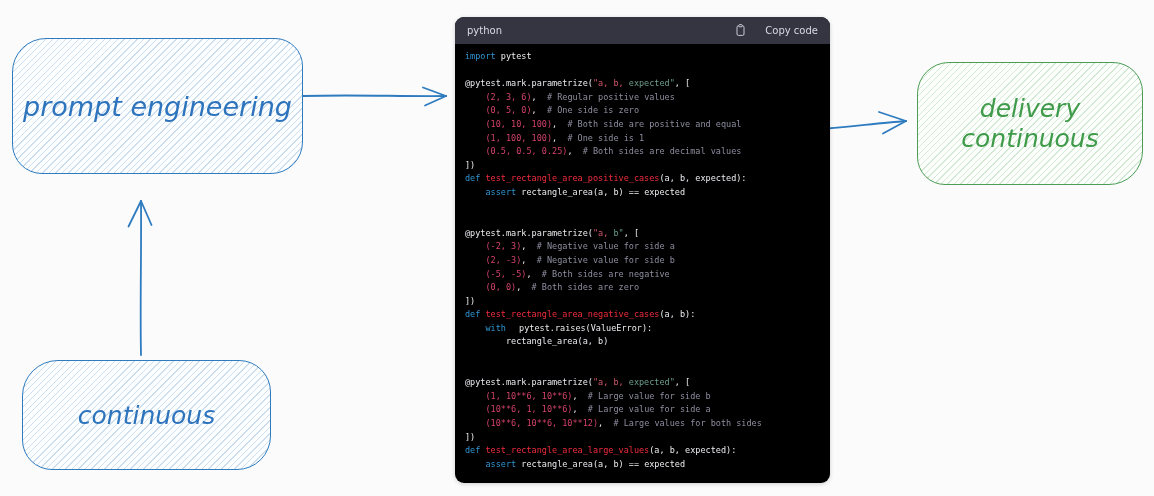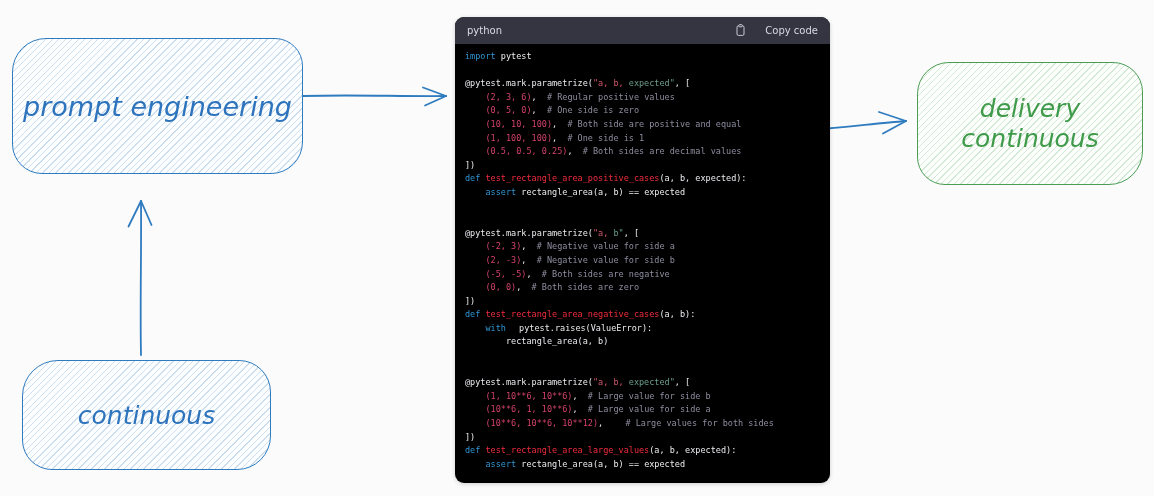--- a/index.html
+++ b/index.html
@@ -115,18 +115,18 @@
       <div class="code-line"><span style="color: rgb(236, 236, 241);">    </span><span style="color: rgb(212, 67, 106);">(0, 0)</span><span style="color: rgb(236, 236, 241);">,  </span><span style="color: rgb(142, 142, 160);"># Both sides are zero</span></div>
       <div class="code-line"><span style="color: rgb(236, 236, 241);">])</span></div>
       <div class="code-line"><span style="color: rgb(46, 149, 211);">def</span><span style="color: rgb(236, 236, 241);"> </span><span style="color: rgb(242, 44, 61);">test_rectangle_area_negative_cases</span><span style="color: rgb(236, 236, 241);">(a, b):</span></div>
       <div class="code-line"><span style="color: rgb(236, 236, 241);">    </span><span style="color: rgb(46, 149, 211);">with</span><span style="color: rgb(236, 236, 241); padding-left: 8px;"> pytest.raises(ValueError):</span></div>
       <div class="code-line"><span style="color: rgb(236, 236, 241);">        rectangle_area(a, b)</span></div>
       <div class="code-line">&nbsp;</div>
       <div class="code-line">&nbsp;</div>
       <div class="code-line"><span style="color: rgb(236, 236, 241);">@pytest.mark.parametrize(</span><span style="color: rgb(212, 86, 106);">"a, b, </span><span style="color: rgb(106, 158, 140);">expected"</span><span style="color: rgb(236, 236, 241);">, [</span></div>
       <div class="code-line"><span style="color: rgb(236, 236, 241);">    </span><span style="color: rgb(212, 67, 106);">(1, 10**6, 10**6)</span><span style="color: rgb(236, 236, 241);">,  </span><span style="color: rgb(142, 142, 160);"># Large value for side b</span></div>
       <div class="code-line"><span style="color: rgb(236, 236, 241);">    </span><span style="color: rgb(212, 67, 106);">(10**6, 1, 10**6)</span><span style="color: rgb(236, 236, 241);">,  </span><span style="color: rgb(142, 142, 160);"># Large value for side a</span></div>
-      <div class="code-line"><span style="color: rgb(236, 236, 241);">    </span><span style="color: rgb(212, 67, 106);">(10**6, 10**6, 10**12)</span><span style="color: rgb(236, 236, 241);">,  </span><span style="color: rgb(142, 142, 160); margin-left: 12px;"># Large values for both sides</span></div>
+      <div class="code-line"><span style="color: rgb(236, 236, 241);">    </span><span style="color: rgb(212, 67, 106);">(10**6, 10**6, 10**12)</span><span style="color: rgb(236, 236, 241);">,  </span><span style="color: rgb(142, 142, 160);"># Large values for both sides</span></div>
       <div class="code-line"><span style="color: rgb(236, 236, 241);">])</span></div>
       <div class="code-line"><span style="color: rgb(46, 149, 211);">def</span><span style="color: rgb(236, 236, 241);"> </span><span style="color: rgb(242, 44, 61);">test_rectangle_area_large_values</span><span style="color: rgb(236, 236, 241);">(a, b, expected):</span></div>
       <div class="code-line"><span style="color: rgb(236, 236, 241);">    </span><span style="color: rgb(46, 149, 211);">assert</span><span style="color: rgb(236, 236, 241);"> rectangle_area(a, b) == expected</span></div>
     </div>
 </div>
 
 </body></html>

